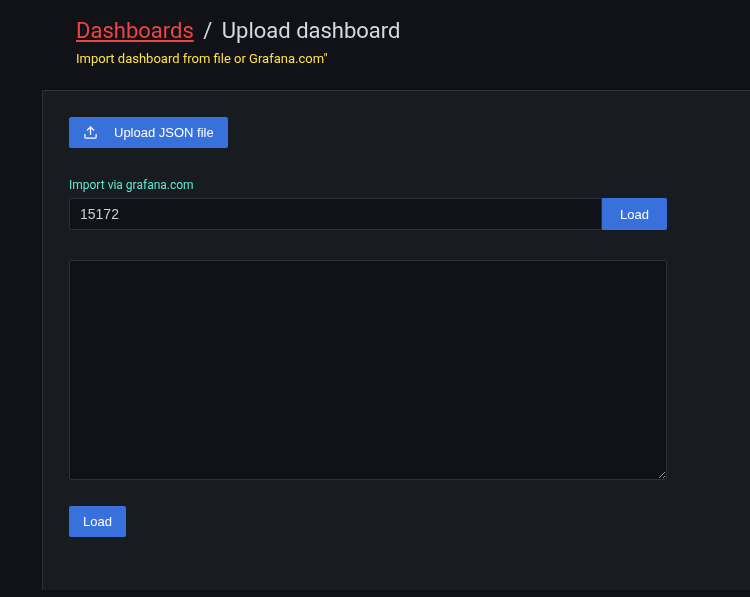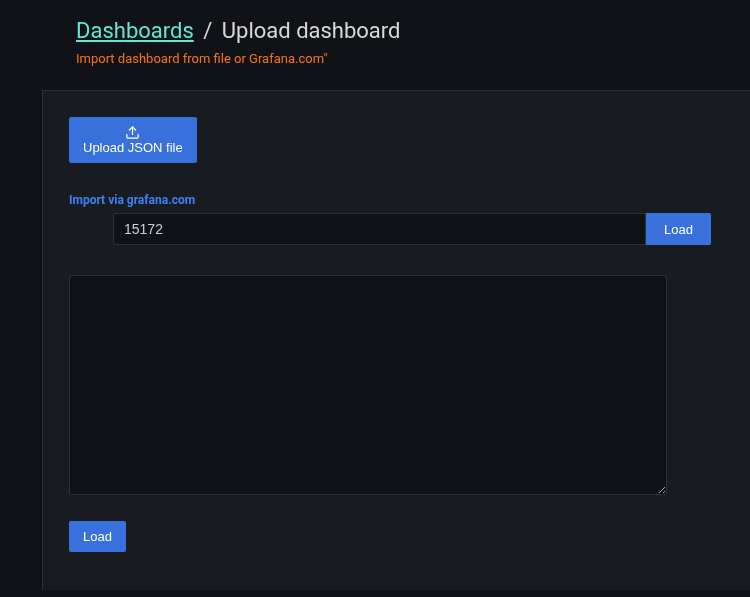--- a/index.html
+++ b/index.html
@@ -18,30 +18,30 @@
     .page-header {
       padding: 18px 0 0 76px;
     }
     .breadcrumb {
       font-size: 22px;
       font-weight: 400;
       color: #d8d9da;
       margin-bottom: 8px;
     }
     .breadcrumb a {
-      color: #5eead4;
+      color: #ef4444;
       text-decoration: underline;
     }
     .breadcrumb .sep {
       color: #d8d9da;
       padding: 0 4px;
     }
     .subtitle {
       font-size: 13px;
-      color: #f97316;
+      color: #fde047;
       margin-bottom: 24px;
     }
     .panel {
       margin-left: 42px;
       margin-right: 0;
       background-color: #181b1f;
       border-top: 1px solid #2c3235;
       border-left: 1px solid #2c3235;
       padding: 26px 26px 26px 26px;
       min-height: 500px;
@@ -50,40 +50,38 @@
       background-color: #3871dc;
       color: #ffffff;
       border: none;
       padding: 8px 14px;
       font-size: 13px;
       font-weight: 500;
       border-radius: 2px;
       cursor: pointer;
       display: inline-flex;
       align-items: center;
-      gap: 0;
-      flex-direction: column;
+      gap: 16px;
     }
     .upload-icon svg {
       display: block;
     }
     .field-group {
       margin-top: 30px;
     }
     .field-label {
       font-size: 12px;
-      font-weight: 700;
-      color: #3b82f6;
+      font-weight: 400;
+      color: #5eead4;
       margin-bottom: 6px;
       display: block;
     }
     .input-row {
       display: flex;
       width: 598px;
-      margin-left: 44px;
     }
     .text-input {
       flex: 1;
       background-color: #111217;
       border: 1px solid #2c3235;
       color: #ccccdc;
       padding: 7px 10px;
       font-size: 14px;
       border-radius: 2px 0 0 2px;
       outline: none;

